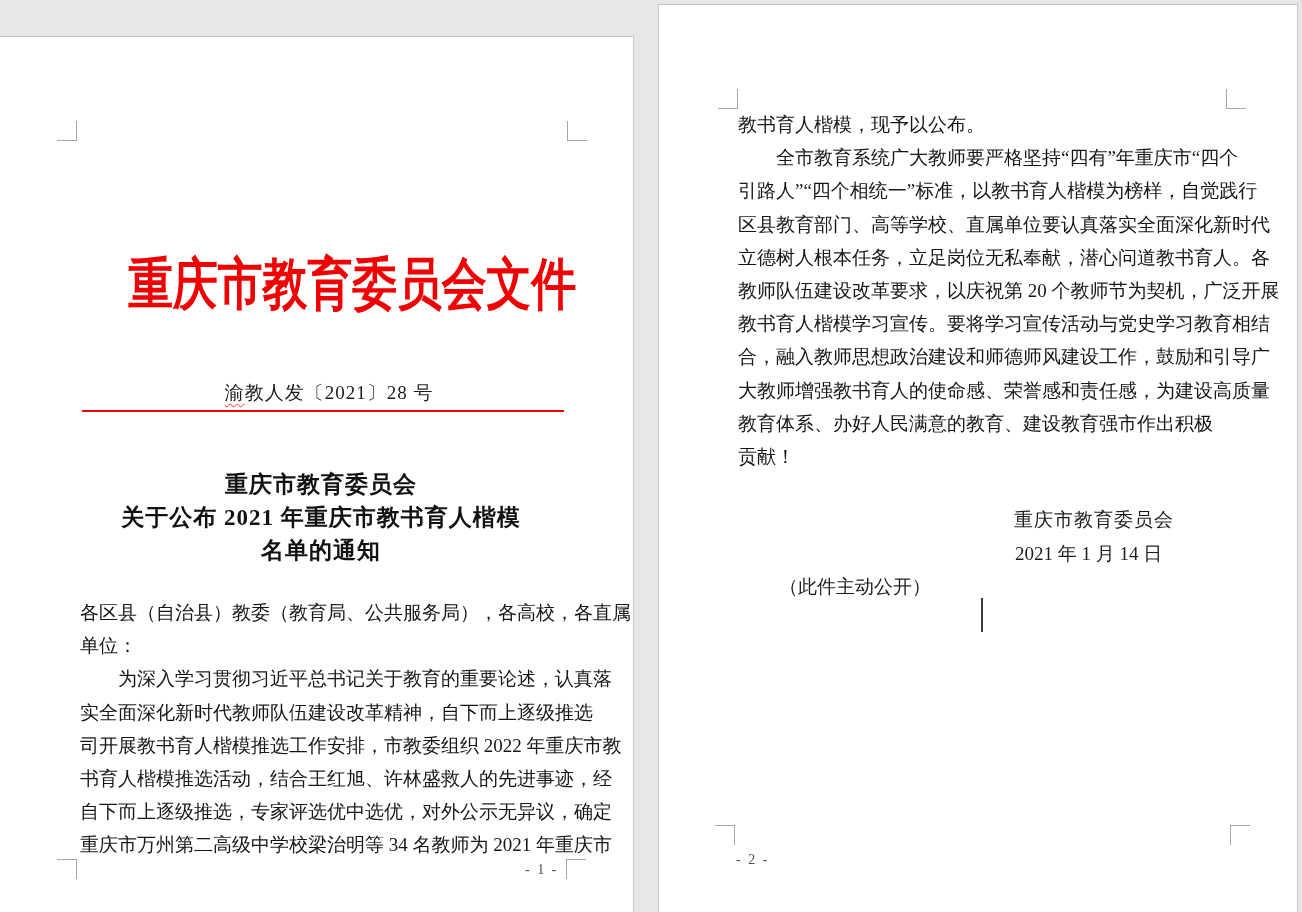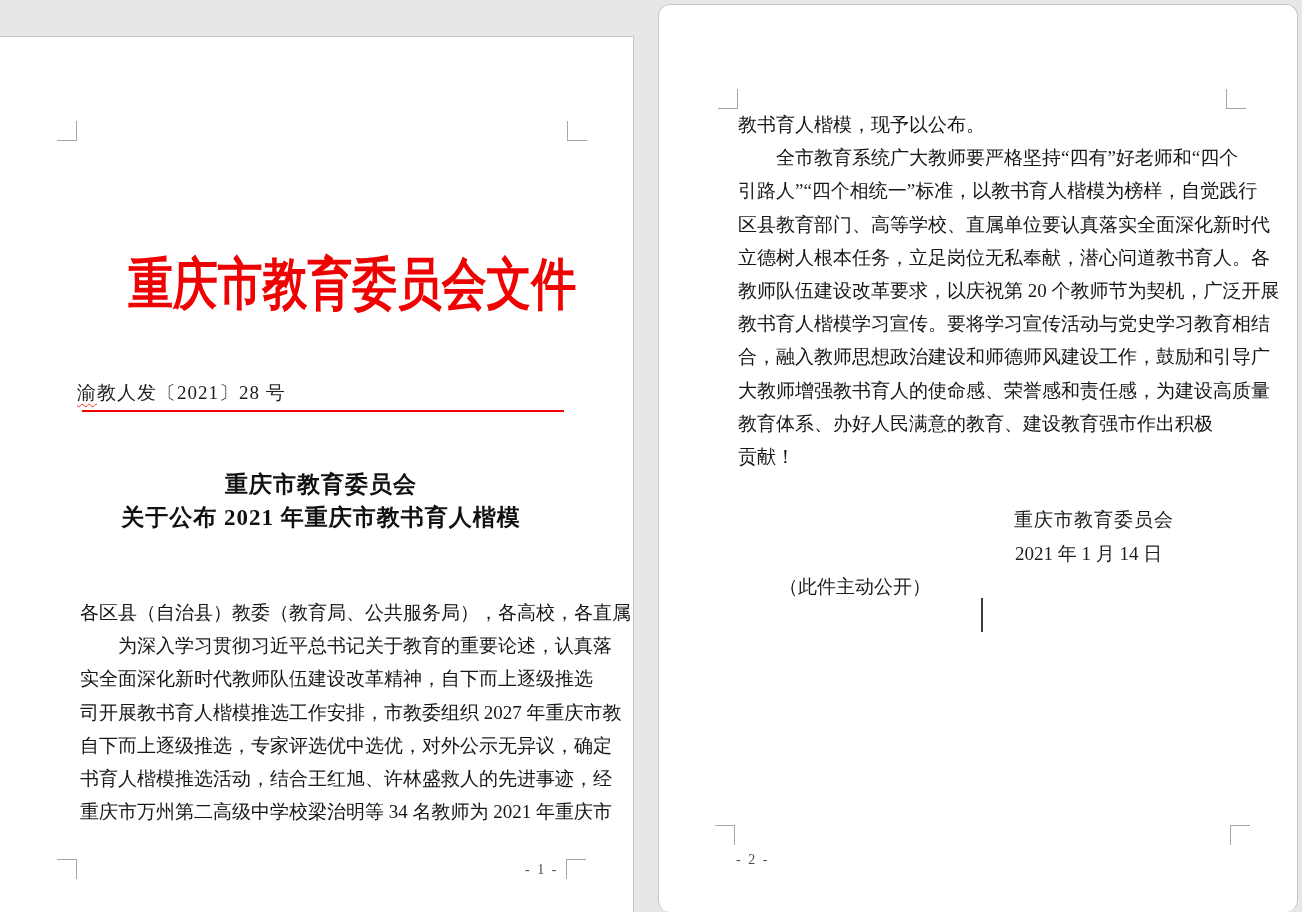--- a/index.html
+++ b/index.html
@@ -8,38 +8,38 @@
     background:#e7e7e7;
     font-family:"Liberation Serif","DejaVu Serif",serif;
     color:#1c1c1c;
   }
   .stage{position:relative;width:1302px;height:912px;}
   .page{
     position:absolute;top:4px;height:908px;background:#ffffff;
     border-top:1px solid #c6c6c6;box-sizing:border-box;
   }
   .page1{left:0;width:634px;border-right:1px solid #c6c6c6;margin-top:32px;}
-  .page2{left:658px;width:640px;border-left:1px solid #c6c6c6;border-right:1px solid #c6c6c6;border-radius:12px;}
+  .page2{left:658px;width:640px;border-left:1px solid #c6c6c6;border-right:1px solid #c6c6c6;}
 
   
   .cm{position:absolute;width:20px;height:20px;border:0 solid #a6a6a6;box-sizing:border-box;}
   .cm.tl{border-right-width:1px;border-bottom-width:1px;}
   .cm.tr{border-left-width:1px;border-bottom-width:1px;}
   .cm.bl{border-right-width:1px;border-top-width:1px;}
   .cm.br{border-left-width:1px;border-top-width:1px;}
 
   .agency{
     position:absolute;left:80px;top:214px;width:482px;
     text-align:center;color:#ee0202;font-weight:bold;
     font-size:56px;line-height:66px;white-space:nowrap;
     transform:scaleX(0.8);transform-origin:50% 50%;
   }
   .docnum{
-    position:absolute;left:77px;top:344px;width:482px;
-    font-size:19px;line-height:24px;letter-spacing:1px;
+    position:absolute;left:88px;top:344px;width:482px;
+    text-align:center;font-size:19px;line-height:24px;letter-spacing:1px;
   }
   .wavy{
     text-decoration:underline;text-decoration-style:wavy;
     text-decoration-color:#f03022;text-decoration-thickness:1px;
     text-underline-offset:4px;
   }
   .redline{position:absolute;left:82px;top:373px;width:482px;height:2px;background:#ee0202;}
 
   .doctitle{
     position:absolute;left:80px;top:431px;width:482px;
@@ -82,44 +82,46 @@
 
     <div class="agency">重庆市教育委员会文件</div>
 
     <div class="docnum"><span class="wavy">渝</span><span>教人发〔2021〕28 号</span></div>
 
     <div class="redline"></div>
 
     <div class="doctitle">
       <div class="t-line">重庆市教育委员会</div>
       <div class="t-line">关于公布 2021 年重庆市教书育人楷模</div>
+      <div class="t-line">名单的通知</div>
     </div>
 
     <div class="bodytext body-p1">
       <div class="line">各区县（自治县）教委（教育局、公共服务局），各高校，各直属</div>
+      <div class="line left">单位：</div>
       <div class="line">　　为深入学习贯彻习近平总书记关于教育的重要论述，认真落</div>
       <div class="line">实全面深化新时代教师队伍建设改革精神，自下而上逐级推选</div>
-      <div class="line">司开展教书育人楷模推选工作安排，市教委组织 2027 年重庆市教</div>
+      <div class="line">司开展教书育人楷模推选工作安排，市教委组织 2022 年重庆市教</div>
+      <div class="line">书育人楷模推选活动，结合王红旭、许林盛救人的先进事迹，经</div>
       <div class="line">自下而上逐级推选，专家评选优中选优，对外公示无异议，确定</div>
-      <div class="line">书育人楷模推选活动，结合王红旭、许林盛救人的先进事迹，经</div>
       <div class="line">重庆市万州第二高级中学校梁治明等 34 名教师为 2021 年重庆市</div>
     </div>
 
     <div class="pnum pnum1">- 1 -</div>
   </div>
 
   <div class="page page2">
     <div class="cm tl" style="left:59px;top:84px;"></div>
     <div class="cm tr" style="left:567px;top:84px;"></div>
     <div class="cm bl" style="left:56px;top:820px;"></div>
     <div class="cm br" style="left:571px;top:820px;"></div>
 
     <div class="bodytext body-p2">
       <div class="line left">教书育人楷模，现予以公布。</div>
-      <div class="line">　　全市教育系统广大教师要严格坚持“四有”好老师和“四个</div>
+      <div class="line">　　全市教育系统广大教师要严格坚持“四有”年重庆市“四个</div>
       <div class="line">引路人”“四个相统一”标准，以教书育人楷模为榜样，自觉践行</div>
       <div class="line">区县教育部门、高等学校、直属单位要认真落实全面深化新时代</div>
       <div class="line">立德树人根本任务，立足岗位无私奉献，潜心问道教书育人。各</div>
       <div class="line">教师队伍建设改革要求，以庆祝第 20 个教师节为契机，广泛开展</div>
       <div class="line">教书育人楷模学习宣传。要将学习宣传活动与党史学习教育相结</div>
       <div class="line">合，融入教师思想政治建设和师德师风建设工作，鼓励和引导广</div>
       <div class="line">大教师增强教书育人的使命感、荣誉感和责任感，为建设高质量</div>
       <div class="line left">教育体系、办好人民满意的教育、建设教育强市作出积极贡献！</div>
     </div>
 

